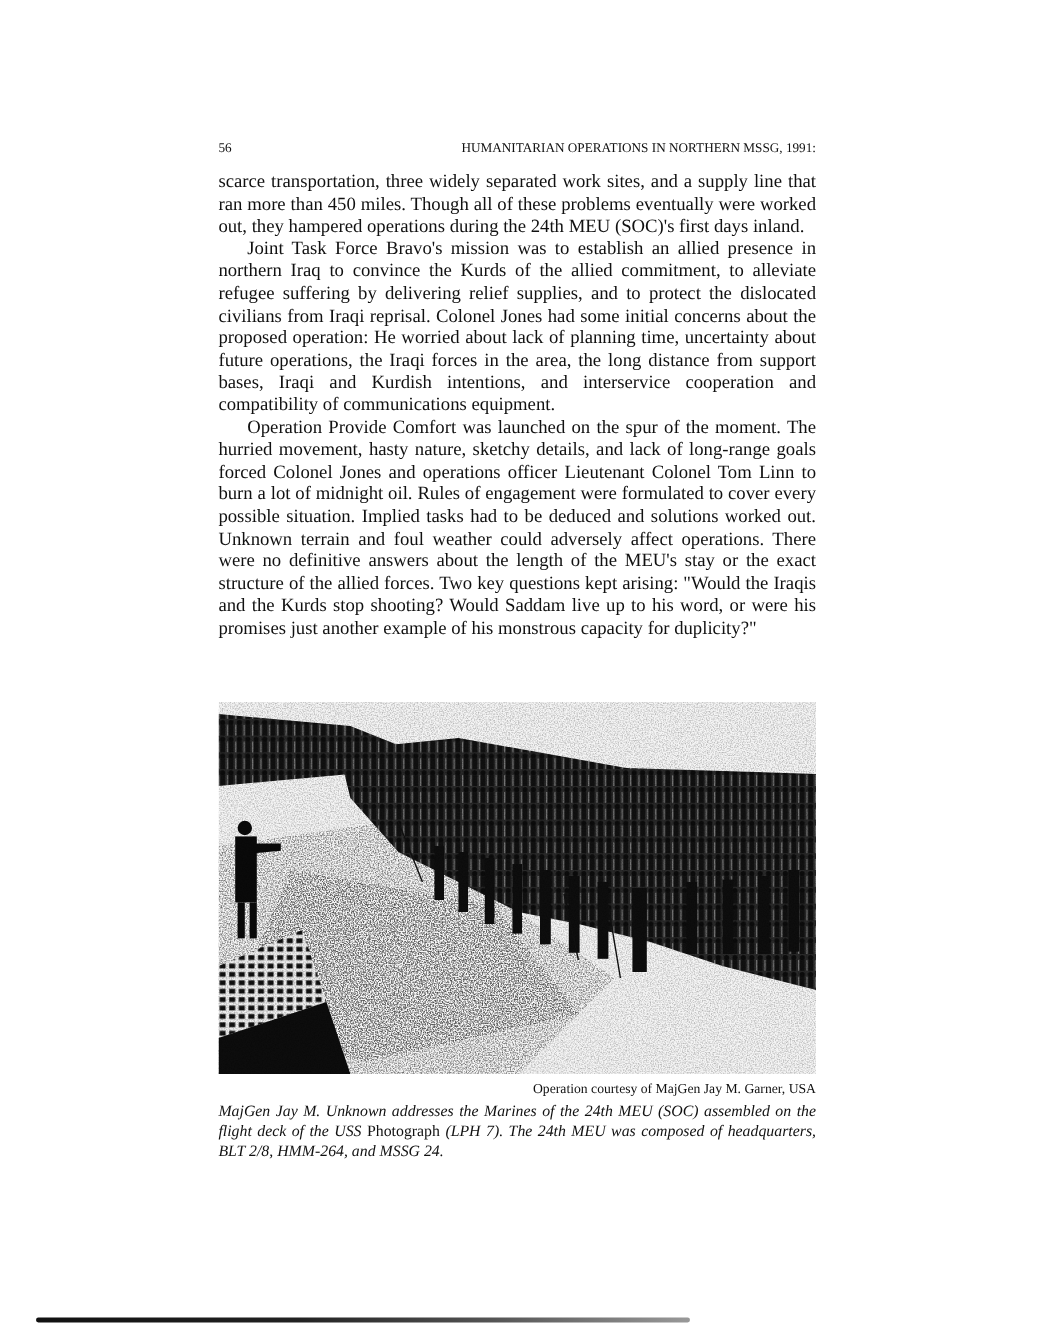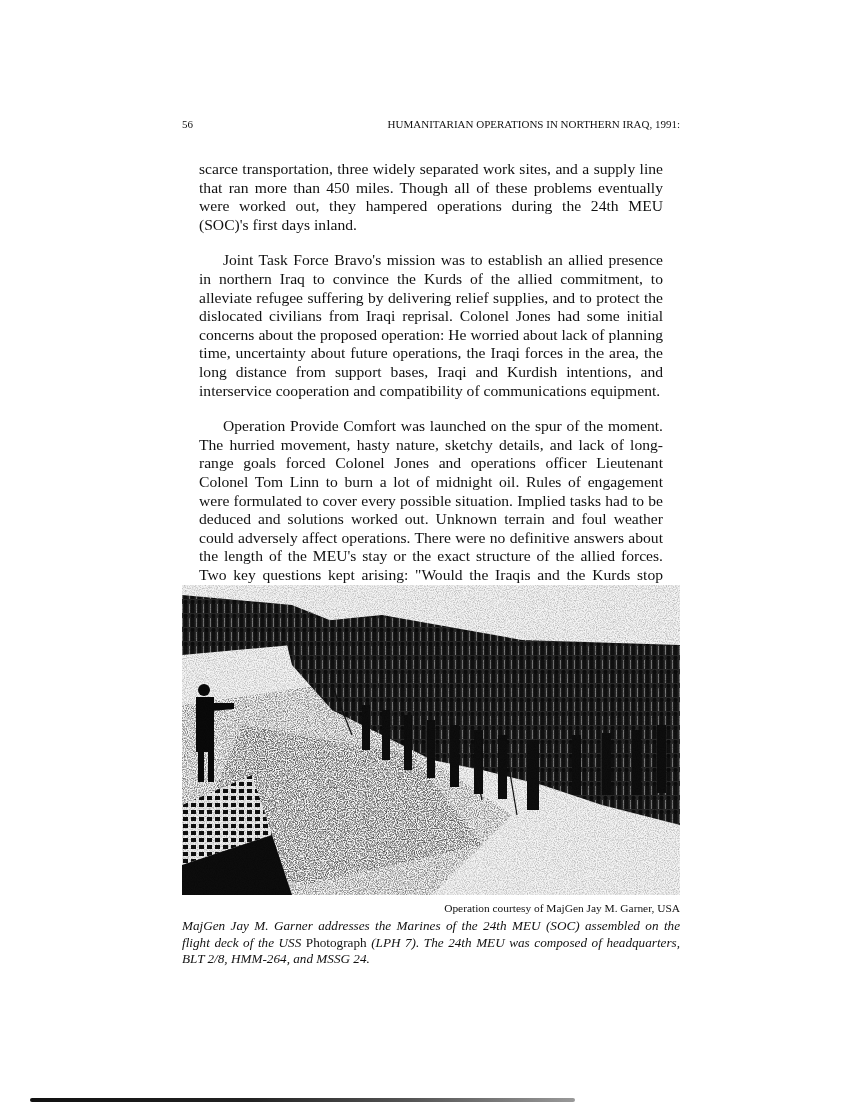--- a/index.html
+++ b/index.html
@@ -1,34 +1,34 @@
 <!DOCTYPE html>
 <html><head>
 <meta charset="utf-8">
 <style>
   html, body { margin:0; padding:0; background:#ffffff; }
   body { width:864px; height:1106px; position:relative; overflow:hidden; font-family:"Liberation Serif", serif; color:#111; }
   .header { position:absolute; top:118px; left:182px; width:498px; height:16px; font-size:11px;text-align:right; }
   .header .pno { position:absolute; left:0; top:0; }
   .header .run { position:absolute; right:0; top:0; letter-spacing:0; }
   .body { position:absolute; top:143px; left:182px; width:498px; font-size:15.6px; line-height:18.6px; text-align:justify; }
-  .body p { margin:17px; text-indent:0; }
+  .body p { margin:0; text-indent:0; }
   .body p.ind { text-indent:24px; }
   .photo { position:absolute; left:182px; top:585px; width:498px; height:310px; overflow:hidden; background:#fff; }
   .credit { position:absolute; top:902px; left:182px; width:498px; text-align:right; font-size:11.4px; }
   .caption { position:absolute; top:918px; left:182px; width:498px; font-size:13.2px; line-height:16.6px; font-style:italic; text-align:justify; }
   .caption .roman { font-style:normal; }
   .scanline { position:absolute; left:30px; top:1098px; width:545px; height:4px; background:linear-gradient(90deg,#111 0%,#222 40%,#555 70%,#999 100%); border-radius:2px; }
 </style>
 </head>
 <body>
 
 <div class="header">
   <span class="pno">56</span>
-  <span class="run">HUMANITARIAN OPERATIONS IN NORTHERN IRAQ, 1991:</span>
+  <span class="run">HUMANITARIAN OPERATIONS IN NORTHERN MSSG, 1991:</span>
 </div>
 
 <div class="body">
   <p>scarce transportation, three widely separated work sites, and a supply line that ran more than 450 miles. Though all of these problems eventually were worked out, they hampered operations during the 24th MEU (SOC)'s first days inland.</p>
   <p class="ind">Joint Task Force Bravo's mission was to establish an allied presence in northern Iraq to convince the Kurds of the allied commitment, to alleviate refugee suffering by delivering relief supplies, and to protect the dislocated civilians from Iraqi reprisal. Colonel Jones had some initial concerns about the proposed operation: He worried about lack of planning time, uncertainty about future operations, the Iraqi forces in the area, the long distance from support bases, Iraqi and Kurdish intentions, and interservice cooperation and compatibility of communications equipment.</p>
   <p class="ind">Operation Provide Comfort was launched on the spur of the moment. The hurried movement, hasty nature, sketchy details, and lack of long-range goals forced Colonel Jones and operations officer Lieutenant Colonel Tom Linn to burn a lot of midnight oil. Rules of engagement were formulated to cover every possible situation. Implied tasks had to be deduced and solutions worked out. Unknown terrain and foul weather could adversely affect operations. There were no definitive answers about the length of the MEU's stay or the exact structure of the allied forces. Two key questions kept arising: "Would the Iraqis and the Kurds stop shooting? Would Saddam live up to his word, or were his promises just another example of his monstrous capacity for duplicity?"</p>
 </div>
 
 <div class="photo" title="Black-and-white photograph of Marines in formation on a flight deck, addressed by a general">
   <svg width="498" height="310" viewBox="0 0 498 310" xmlns="http://www.w3.org/2000/svg">
@@ -91,16 +91,16 @@
     <polygon points="0,220 70,190 90,250 0,280" fill="url(#grate)"></polygon>
     <polygon points="0,280 90,250 110,310 0,310" fill="#0d0d0d"></polygon>
 
     <rect x="0" y="0" width="498" height="310" fill="#000" filter="url(#grain)" opacity="0.25"></rect>
   </svg>
 </div>
 
 <div class="credit">Operation courtesy of MajGen Jay M. Garner, USA</div>
 
 <div class="caption">
-  <span>MajGen Jay M. Garner addresses the Marines of the 24th MEU (SOC) assembled on the flight deck of the USS </span><span class="roman">Photograph</span><span> (LPH 7). The 24th MEU was composed of headquarters, BLT 2/8, HMM-264, and MSSG 24.</span>
+  <span>MajGen Jay M. Unknown addresses the Marines of the 24th MEU (SOC) assembled on the flight deck of the USS </span><span class="roman">Photograph</span><span> (LPH 7). The 24th MEU was composed of headquarters, BLT 2/8, HMM-264, and MSSG 24.</span>
 </div>
 
 <div class="scanline"></div>
 
 </body></html>

